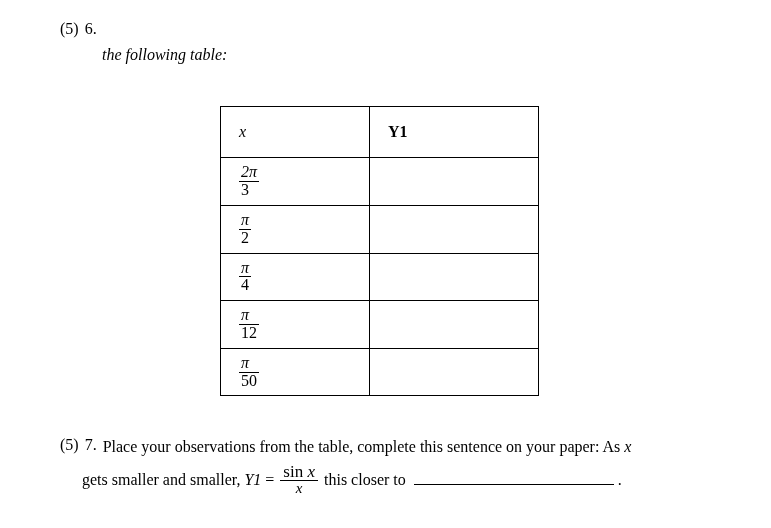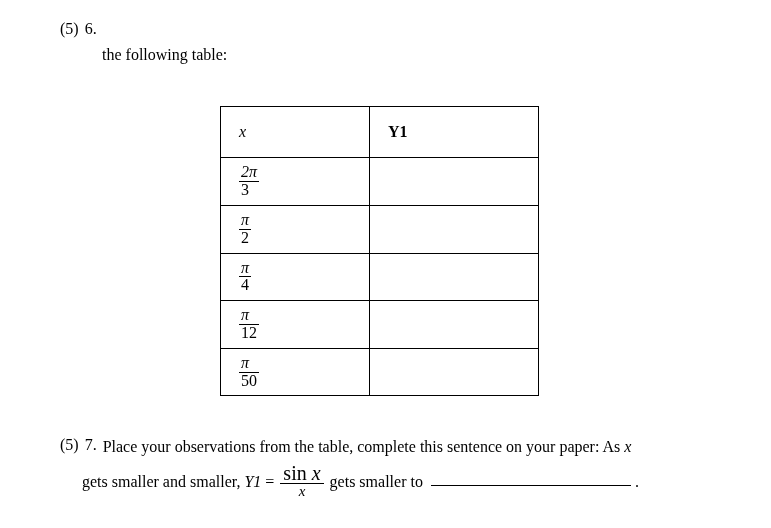--- a/index.html
+++ b/index.html
@@ -23,20 +23,21 @@
     }
     .q-points {
       white-space: nowrap;
     }
     .q-text {
       line-height: 1.4;
     }
     .q-text-follow {
       margin-left: 42px;
       line-height: 1.4;
+      font-style: italic;
     }
     .table-wrap {
       margin-left: 160px;
       margin-top: 40px;
       margin-bottom: 40px;
     }
     table {
       border-collapse: collapse;
     }
     th, td {
@@ -87,21 +88,21 @@
       text-align: center;
       line-height: 1.0;
       margin: 0 2px;
       position: relative;
       top: -2px;
     }
     .inline-frac .num {
       display: block;
       border-bottom: 1px solid #000;
       padding: 0 3px;
-      font-size: 20px;
+      font-size: 17px;
     }
     .inline-frac .den {
       display: block;
       padding: 0 3px;
       font-style: italic;
       font-size: 15px;
     }
     .q7-line2 {
       margin-left: 22px;
       line-height: 1.8;
@@ -198,17 +199,17 @@
     <span>gets smaller and smaller,</span>
     <span class="italic">Y1</span>
     <span>=</span>
     <span class="inline-frac">
       <span class="num">
         <span>sin</span>
         <span class="italic">x</span>
       </span>
       <span class="den">x</span>
     </span>
-    <span>gets smaller to</span>
+    <span>this closer to</span>
     <span class="blank-line"></span>
     <span>.</span>
   </div>
 </div>
 
 </body></html>

